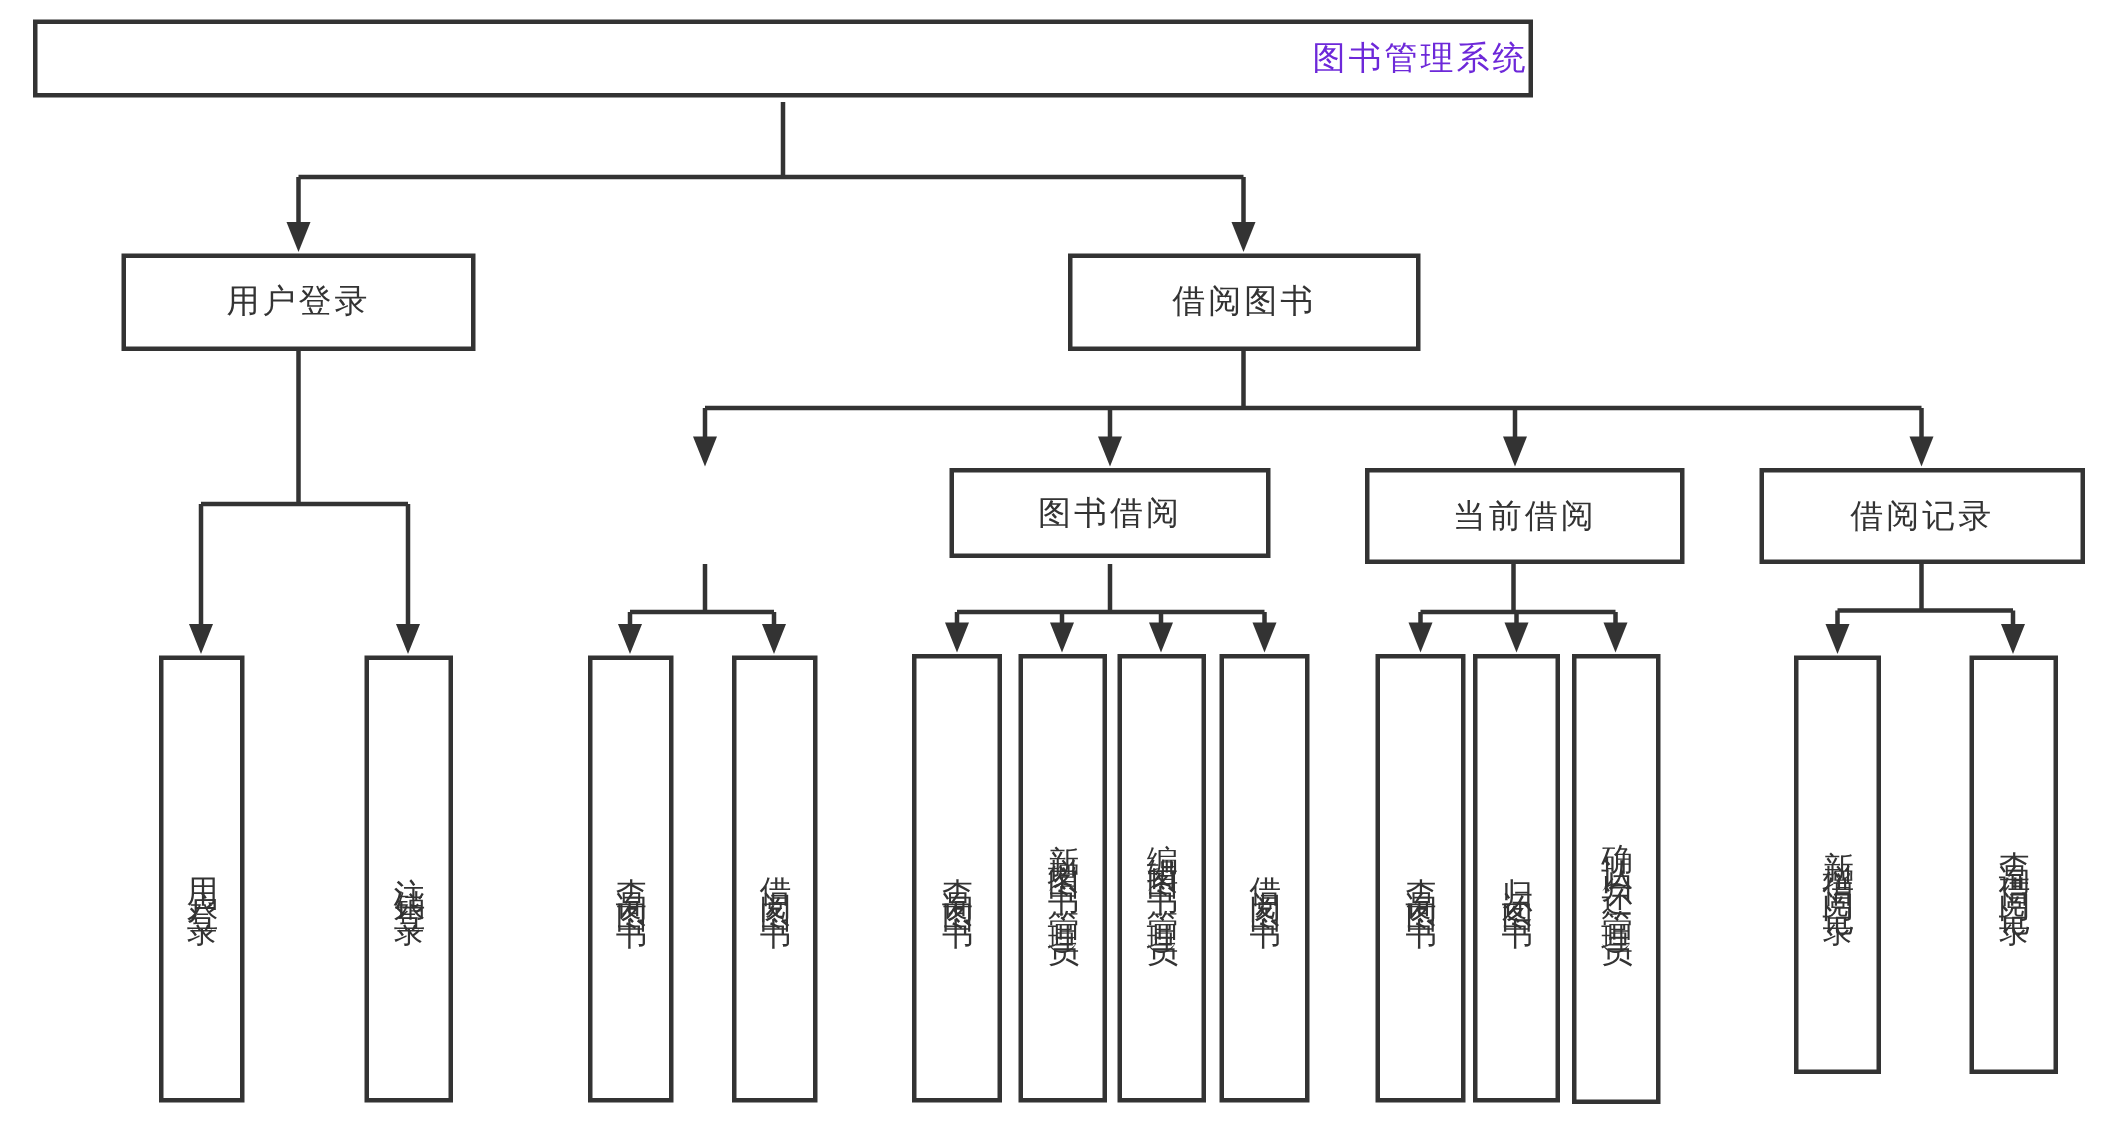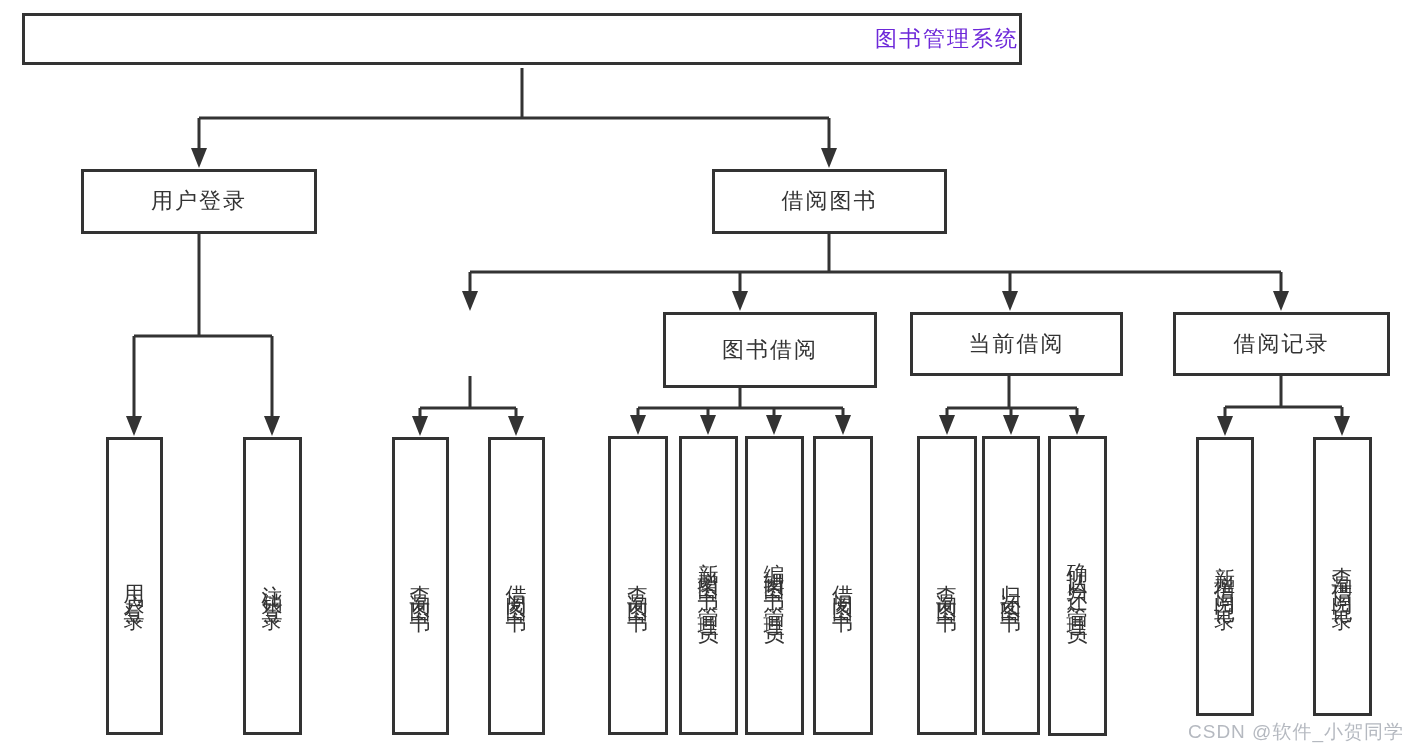--- a/index.html
+++ b/index.html
@@ -50,31 +50,30 @@
       <polygon points="766,415 782,415 774,435" fill="#333333"></polygon>
       <polygon points="835,415 851,415 843,435" fill="#333333"></polygon>
       <path d="M1009 376V408M947 408H1077M947 408V420M1011 408V420M1077 408V420" stroke="#333333" stroke-width="3" fill="none"></path>
       <polygon points="939,415 955,415 947,435" fill="#333333"></polygon>
       <polygon points="1003,415 1019,415 1011,435" fill="#333333"></polygon>
       <polygon points="1069,415 1085,415 1077,435" fill="#333333"></polygon>
       <path d="M1281 376V407M1225 407H1342M1225 407V421M1342 407V421" stroke="#333333" stroke-width="3" fill="none"></path>
       <polygon points="1217,416 1233,416 1225,436" fill="#333333"></polygon>
       <polygon points="1334,416 1350,416 1342,436" fill="#333333"></polygon>
     </svg>
-  <div id="watermark" style="color: rgb(181, 185, 192);">CSDN @软件_小贺同学</div>
 <div class="node h" style="left: 22px; top: 13px; width: 1000px; height: 52px; border-color: rgb(51, 51, 51); background: rgb(255, 255, 255); color: #6d28d9; justify-content: flex-end;">
       <span class="label">图书管理系统</span>
     </div>
     <div class="node h" style="left: 81px; top: 169px; width: 236px; height: 65px; border-color: rgb(51, 51, 51); background: rgb(255, 255, 255); color: rgb(51, 51, 51);">
       <span class="label">用户登录</span>
     </div>
     <div class="node h" style="left: 712px; top: 169px; width: 235px; height: 65px; border-color: rgb(51, 51, 51); background: rgb(255, 255, 255); color: rgb(51, 51, 51);">
       <span class="label">借阅图书</span>
     </div>
-    <div class="node h" style="left: 663px; top: 312px; width: 214px; height: 76px; border-color: rgb(51, 51, 51); background: rgb(255, 255, 255); color: rgb(51, 51, 51);">
+    <div class="node h" style="left: 633px; top: 312px; width: 214px; height: 60px; border-color: rgb(51, 51, 51); background: rgb(255, 255, 255); color: rgb(51, 51, 51);">
       <span class="label">图书借阅</span>
     </div>
     <div class="node h" style="left: 910px; top: 312px; width: 213px; height: 64px; border-color: rgb(51, 51, 51); background: rgb(255, 255, 255); color: rgb(51, 51, 51);">
       <span class="label">当前借阅</span>
     </div>
     <div class="node h" style="left: 1173px; top: 312px; width: 217px; height: 64px; border-color: rgb(51, 51, 51); background: rgb(255, 255, 255); color: rgb(51, 51, 51);">
       <span class="label">借阅记录</span>
     </div>
     <div class="node v" style="left: 106px; top: 437px; width: 57px; height: 298px; border-color: rgb(51, 51, 51); background: rgb(255, 255, 255); color: rgb(51, 51, 51);">
       <span class="label">用户登录</span>

